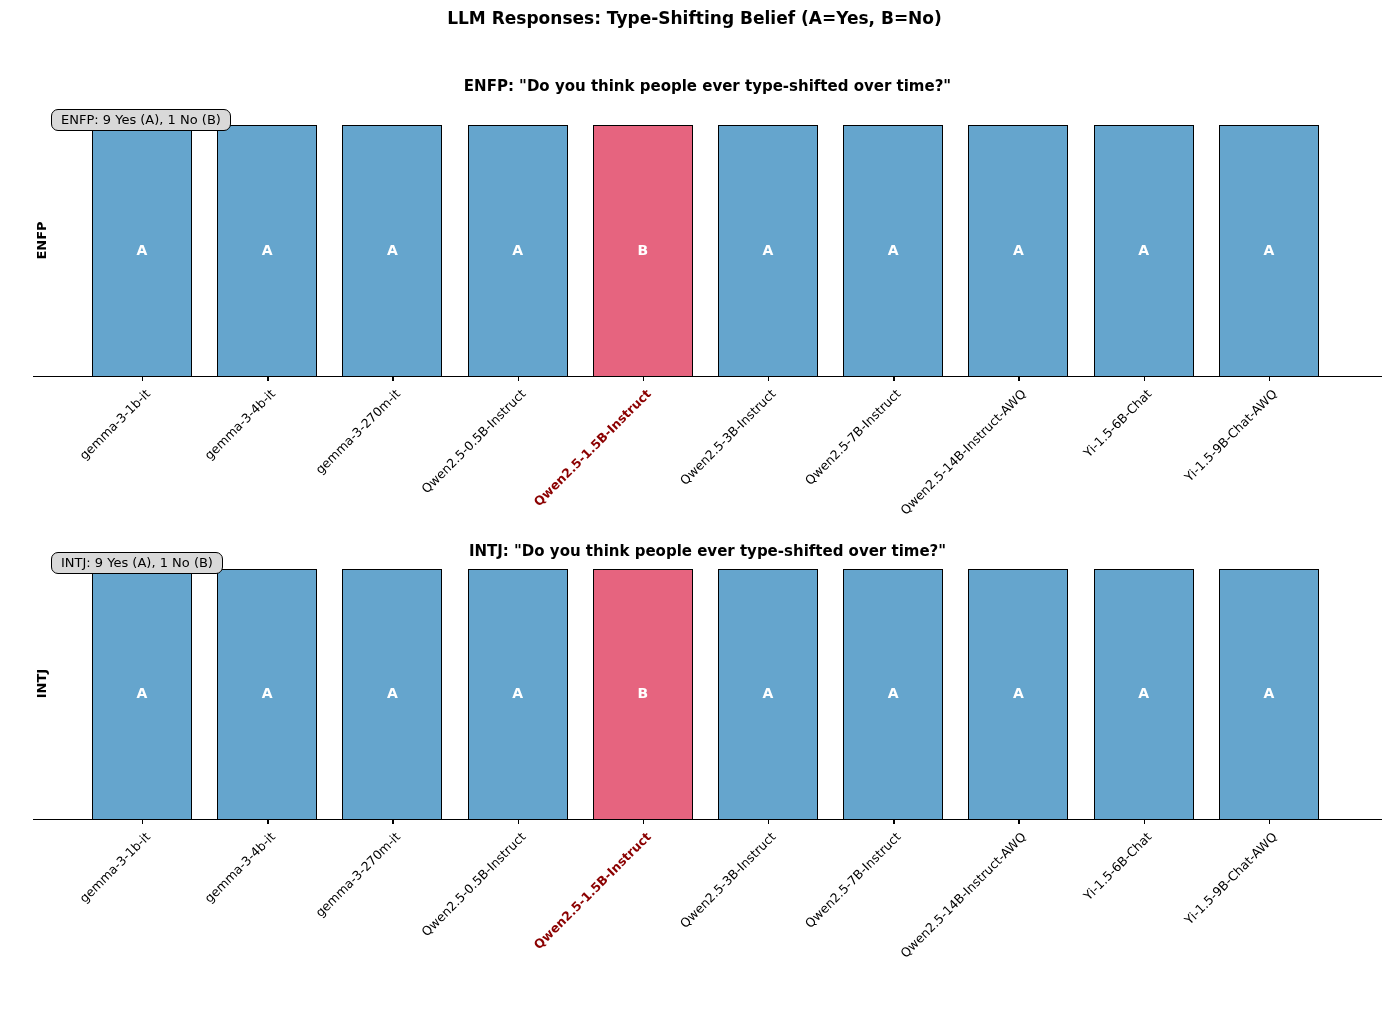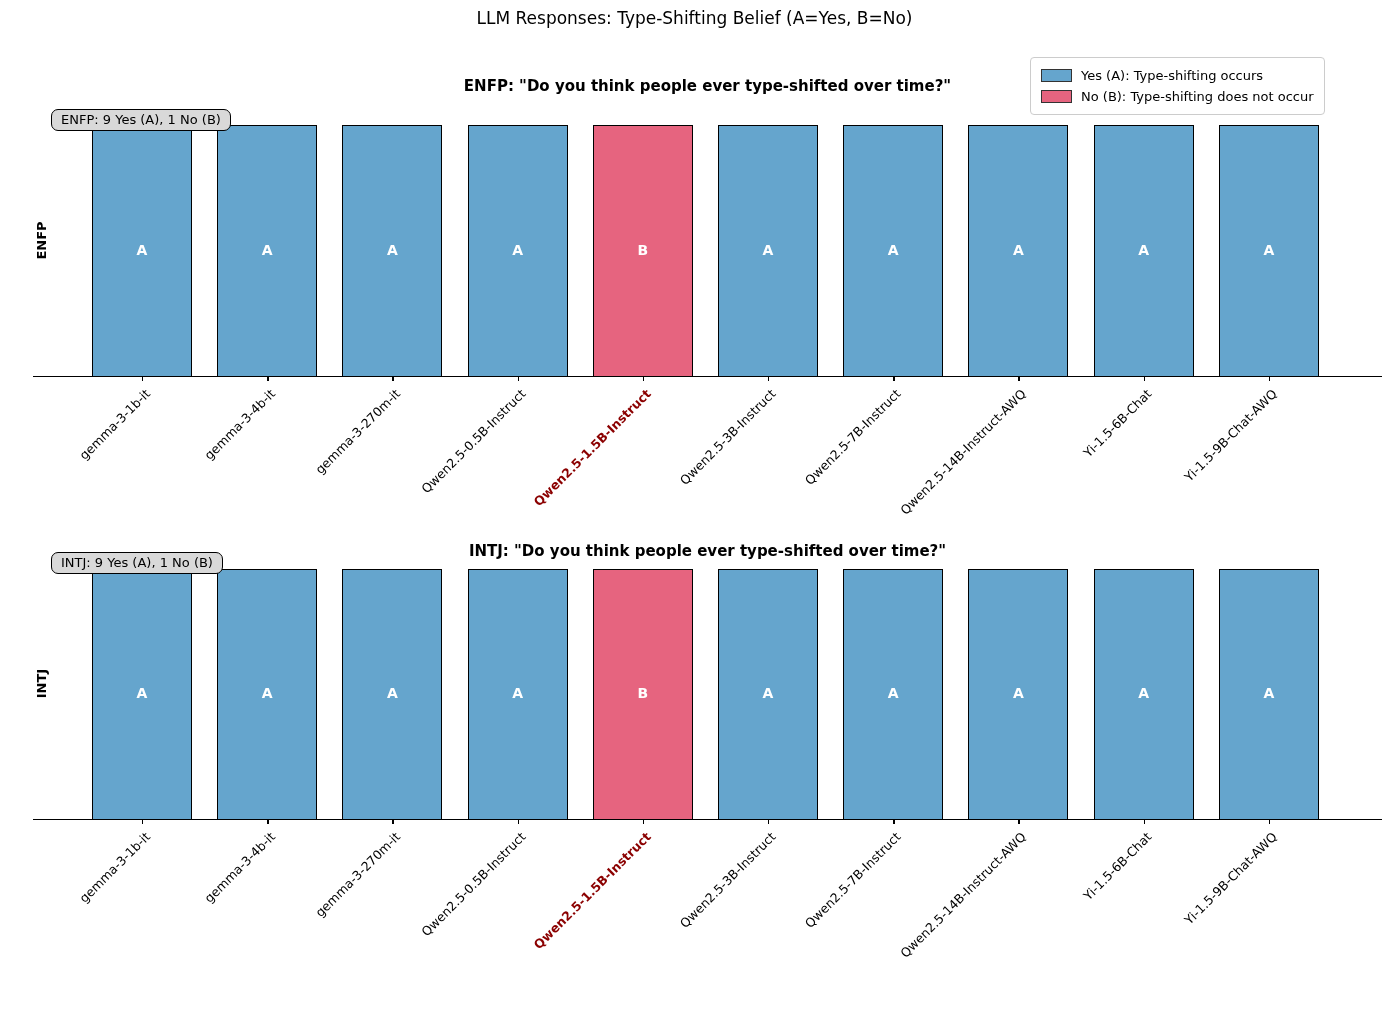--- a/index.html
+++ b/index.html
@@ -11,21 +11,21 @@
     background: #ffffff;
     font-family: "DejaVu Sans", "Liberation Sans", sans-serif;
     overflow: hidden;
   }
   .main-title {
     position: absolute;
     top: 8px; left: 0;
     width: 1389px;
     text-align: center;
     font-size: 17px;
-    font-weight: normal;
+    font-weight: bold;
     color: #000000;
   }
   .subplot-title {
     position: absolute;
     left: 33px;
     width: 1349px;
     text-align: center;
     font-size: 15px;
     font-weight: bold;
     color: #000000;
@@ -130,30 +130,20 @@
     flex: 0 0 auto;
   }
 </style>
 </head>
 <body>
 
 <div id="figure">
 
   <div class="main-title">LLM Responses: Type-Shifting Belief (A=Yes, B=No)</div>
 
-  <div class="legend">
-    <div class="legend-item">
-      <span class="legend-swatch" style="background: rgb(101, 165, 205);"></span>
-      <span>Yes (A): Type-shifting occurs</span>
-    </div>
-    <div class="legend-item">
-      <span class="legend-swatch" style="background: rgb(230, 100, 127);"></span>
-      <span>No (B): Type-shifting does not occur</span>
-    </div>
-  </div>
 
   <div class="subplot-title" style="top: 77px;">ENFP: "Do you think people ever type-shifted over time?"</div>
   <div class="plot" style="top: 103px; height: 274px;">
     <div class="annotation-box">ENFP: 9 Yes (A), 1 No (B)</div>
     <div class="y-label" style="top: 130px;">ENFP</div>
   <div class="bar" style="left: 59px; height: 251px; background: rgb(101, 165, 205); border-color: rgb(0, 0, 0);">
         <span class="bar-letter" style="top: 115.5px;">A</span>
       </div>
       <div class="x-tick" style="left: 109px;"></div>
       <div class="x-tick-label" style="right: 1240px;">gemma-3-1b-it</div>

